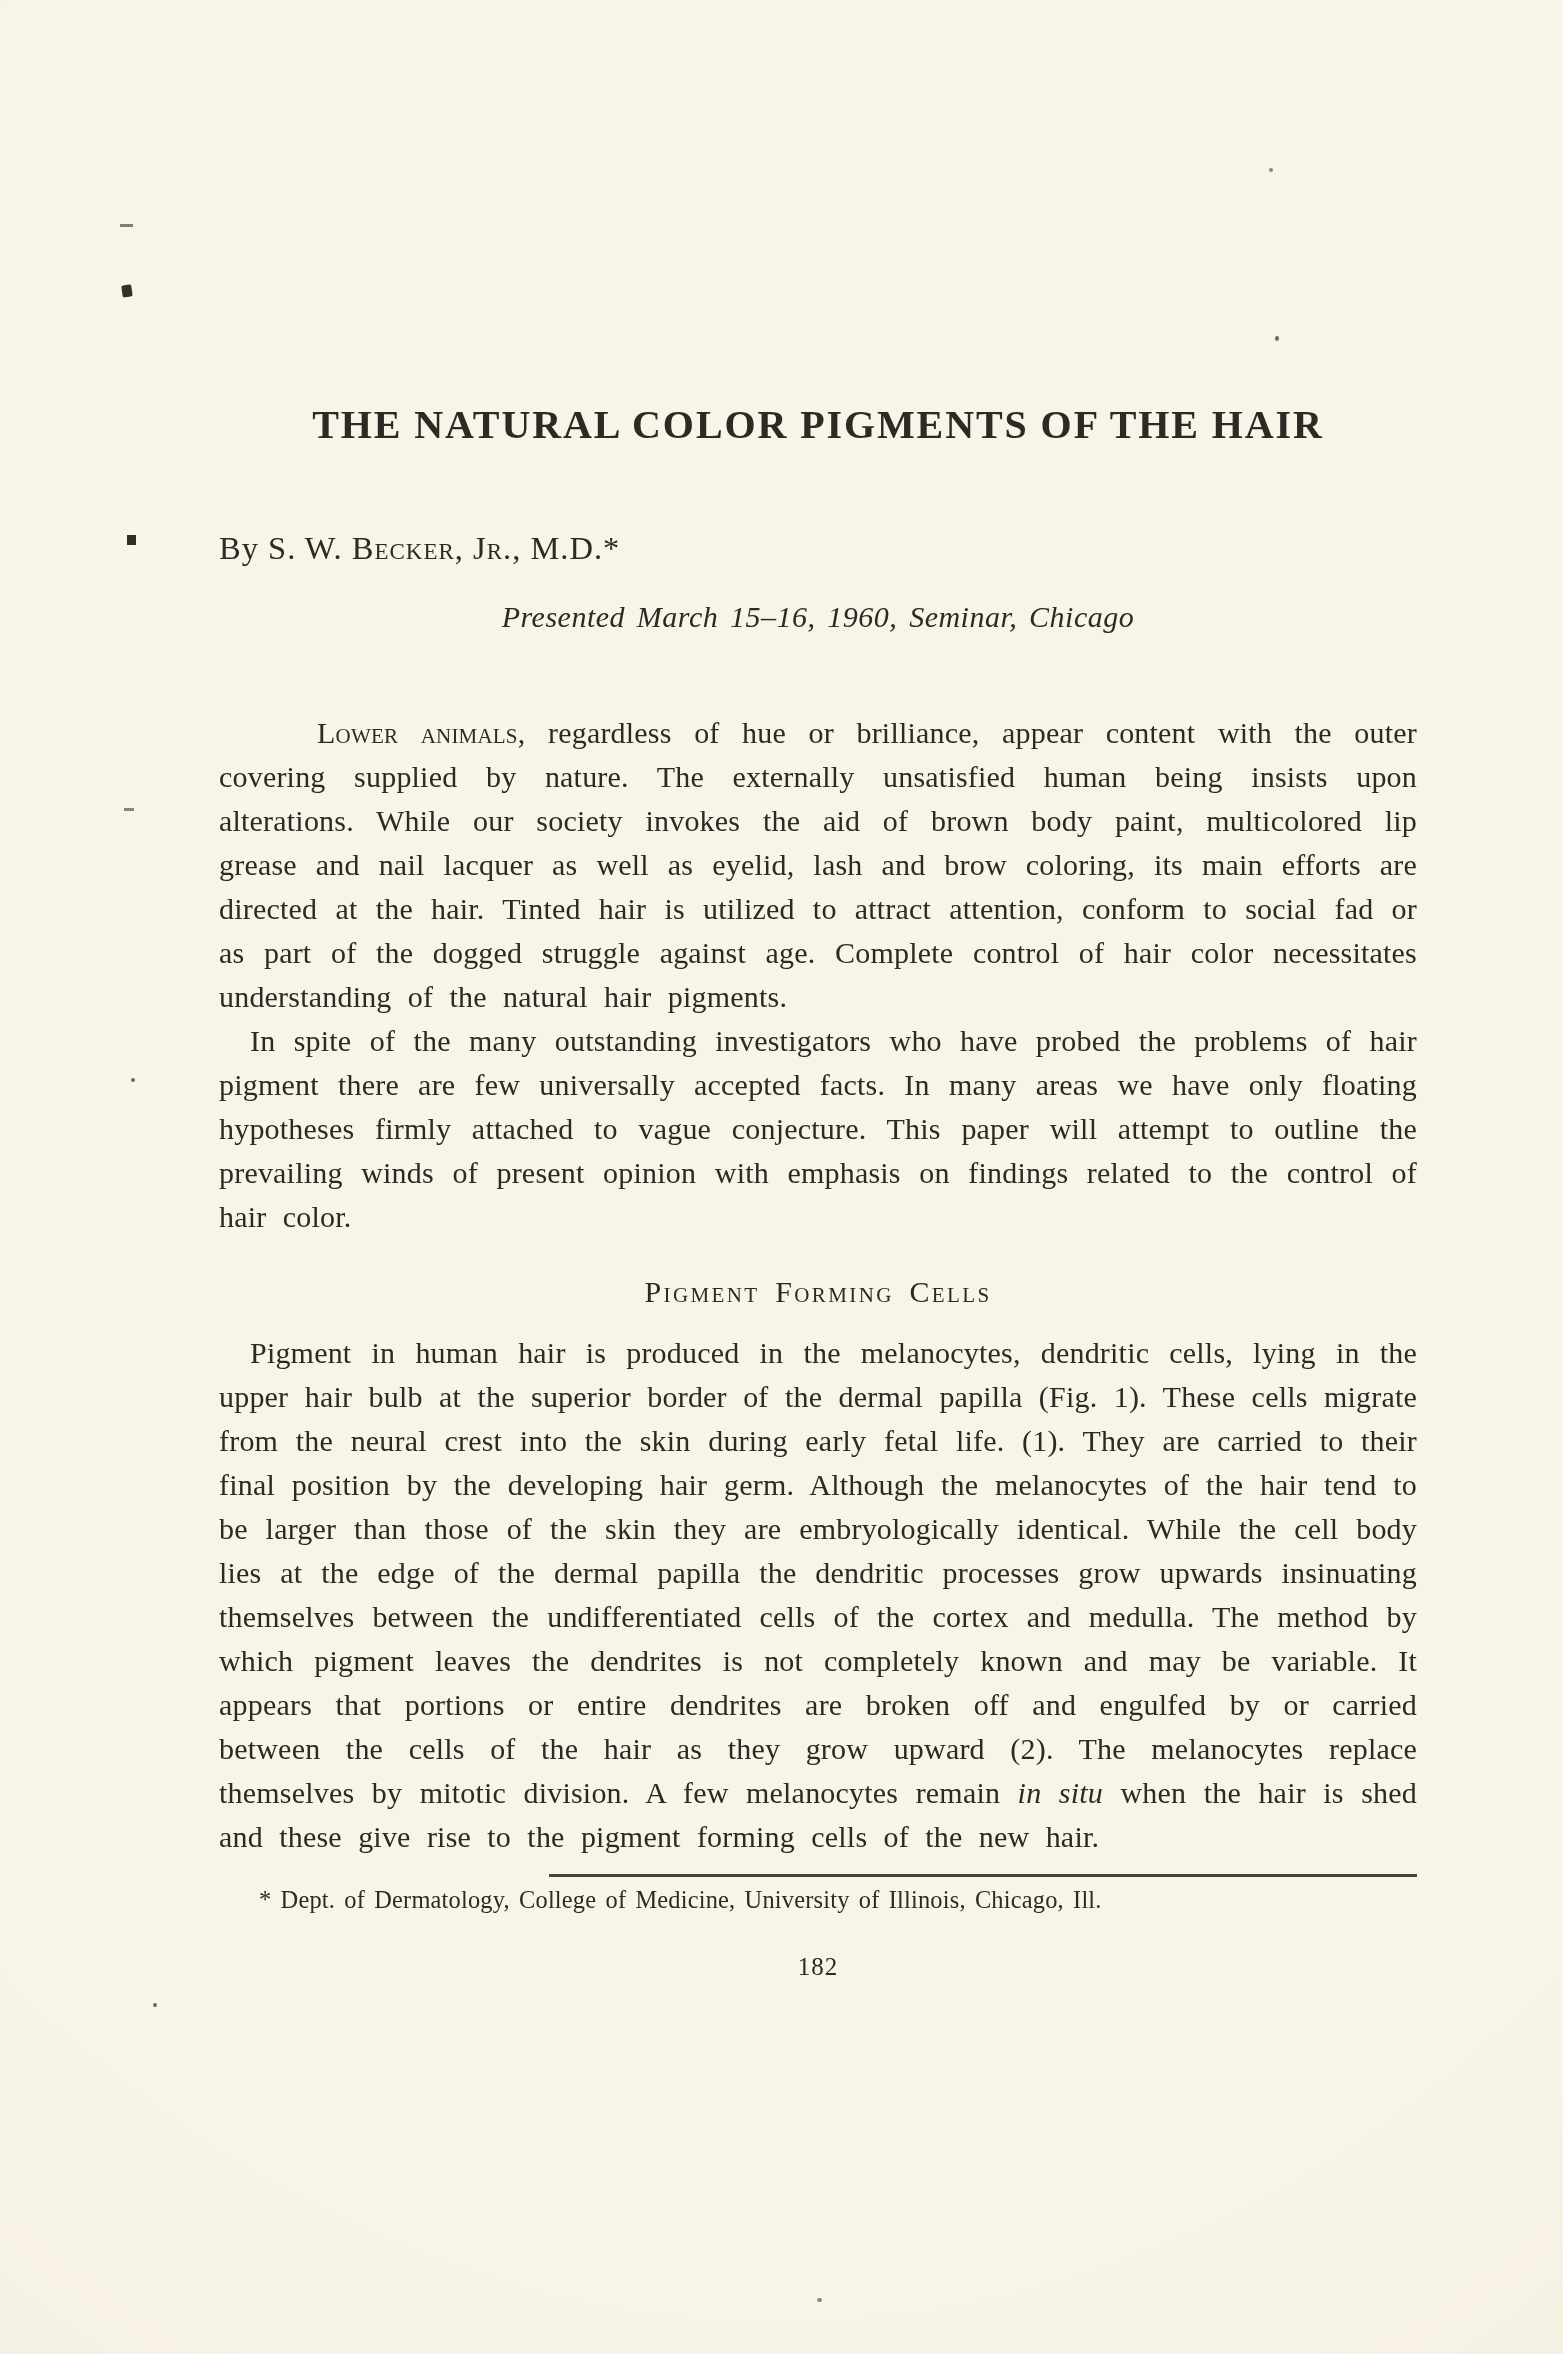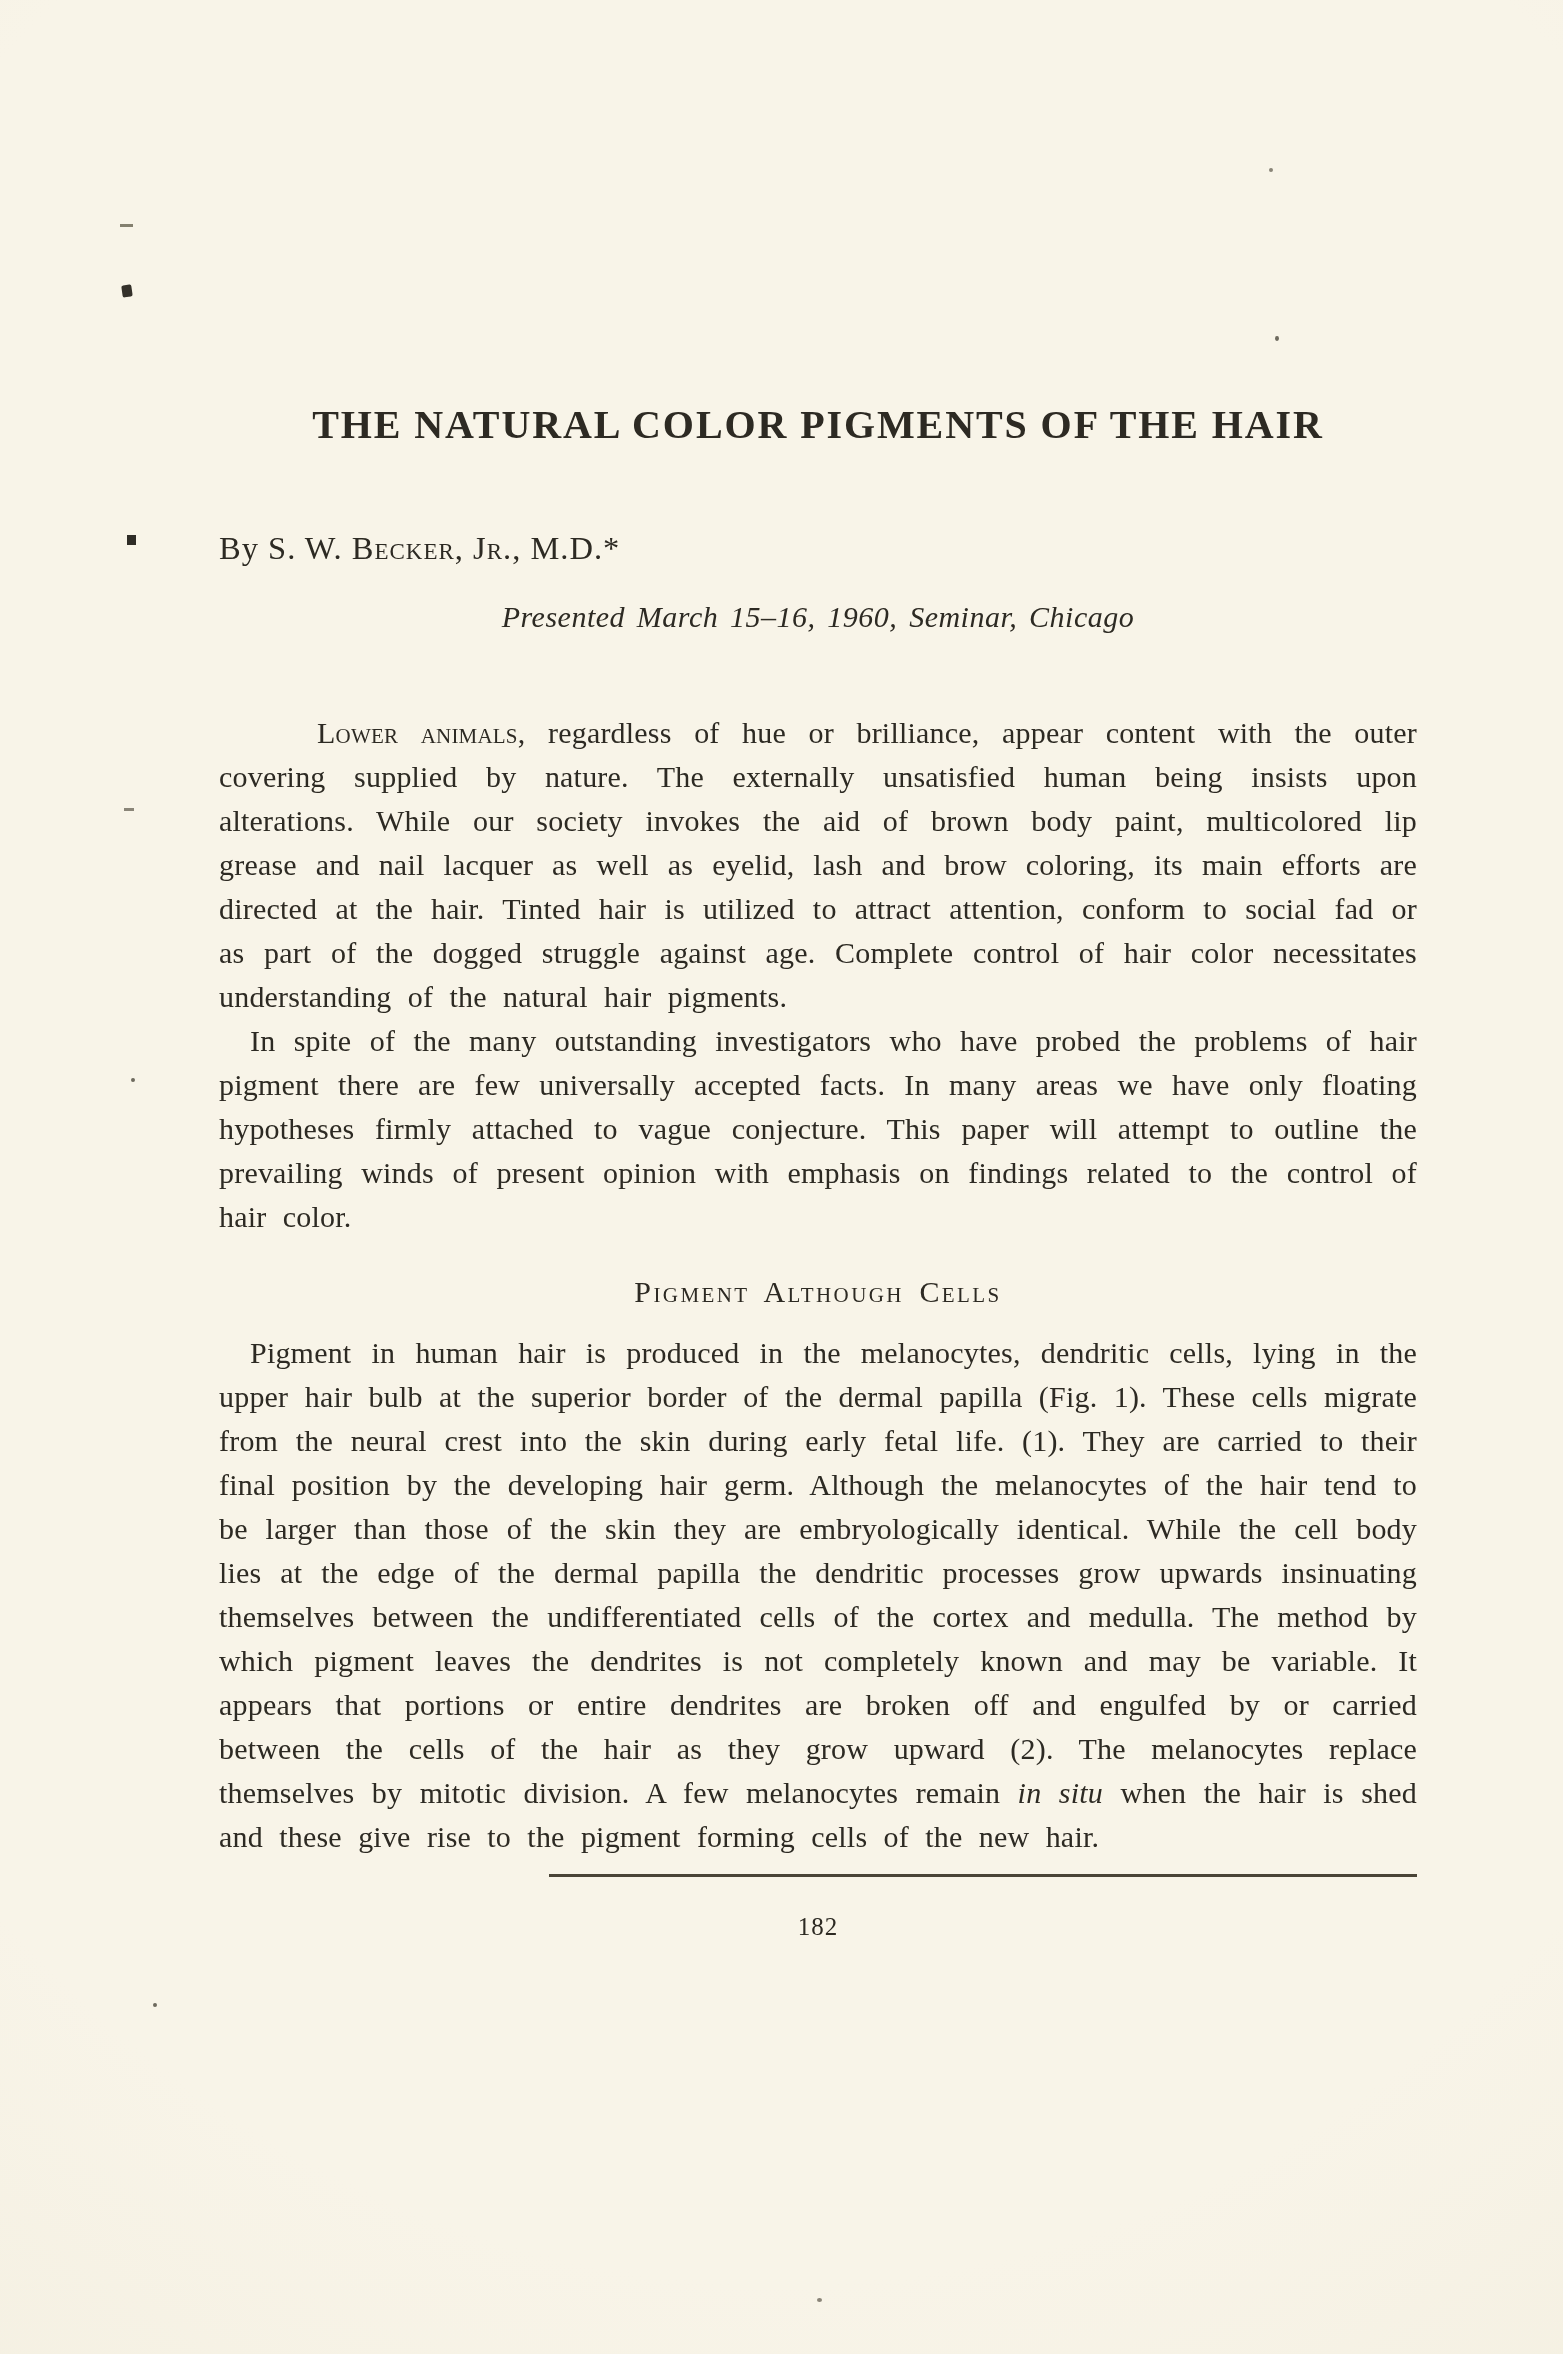--- a/index.html
+++ b/index.html
@@ -88,24 +88,25 @@
     <h1 class="title">THE NATURAL COLOR PIGMENTS OF THE HAIR</h1>
 
     <div class="byline"><span>By S. W. </span><span class="sc">Becker, Jr.</span><span>, M.D.*</span></div>
 
     <div class="presented">Presented March 15–16, 1960, Seminar, Chicago</div>
 
     <p class="para opening"><span class="sc">Lower animals</span><span>, regardless of hue or brilliance, appear content with the outer covering supplied by nature.  The externally unsatisfied human being insists upon alterations.  While our society invokes the aid of brown body paint, multicolored lip grease and nail lacquer as well as eyelid, lash and brow coloring, its main efforts are directed at the hair. Tinted hair is utilized to attract attention, conform to social fad or as part of the dogged struggle against age.  Complete control of hair color necessitates understanding of the natural hair pigments.</span></p>
 
     <p class="para follow">In spite of the many outstanding investigators who have probed the problems of hair pigment there are few universally accepted facts.  In many areas we have only floating hypotheses firmly attached to vague conjecture.  This paper will attempt to outline the prevailing winds of present opinion with emphasis on findings related to the control of hair color.</p>
 
-    <h2 class="section-heading">Pigment Although Cells</h2>
+    <h2 class="section-heading">Pigment Forming Cells</h2>
 
     <p class="para follow body-para"><span>Pigment in human hair is produced in the melanocytes, dendritic cells, lying in the upper hair bulb at the superior border of the dermal papilla (Fig. 1).  These cells migrate from the neural crest into the skin during early fetal life. (1).  They are carried to their final position by the developing hair germ.  Although the melanocytes of the hair tend to be larger than those of the skin they are embryologically identical.  While the cell body lies at the edge of the dermal papilla the dendritic processes grow upwards insinuating themselves between the undifferentiated cells of the cortex and medulla.  The method by which pigment leaves the dendrites is not completely known and may be variable.  It appears that portions or entire dendrites are broken off and engulfed by or carried between the cells of the hair as they grow upward (2).  The melanocytes replace themselves by mitotic division.  A few melanocytes remain </span><em class="italic">in situ</em><span> when the hair is shed and these give rise to the pigment forming cells of the new hair.</span></p>
 
     <div class="footnote-rule"></div>
 
+    <div class="footnote">* Dept. of Dermatology, College of Medicine, University of Illinois, Chicago, Ill.</div>
 
     <div class="page-number">182</div>
 
   </main>
 </div>
 
 
 </body></html>

